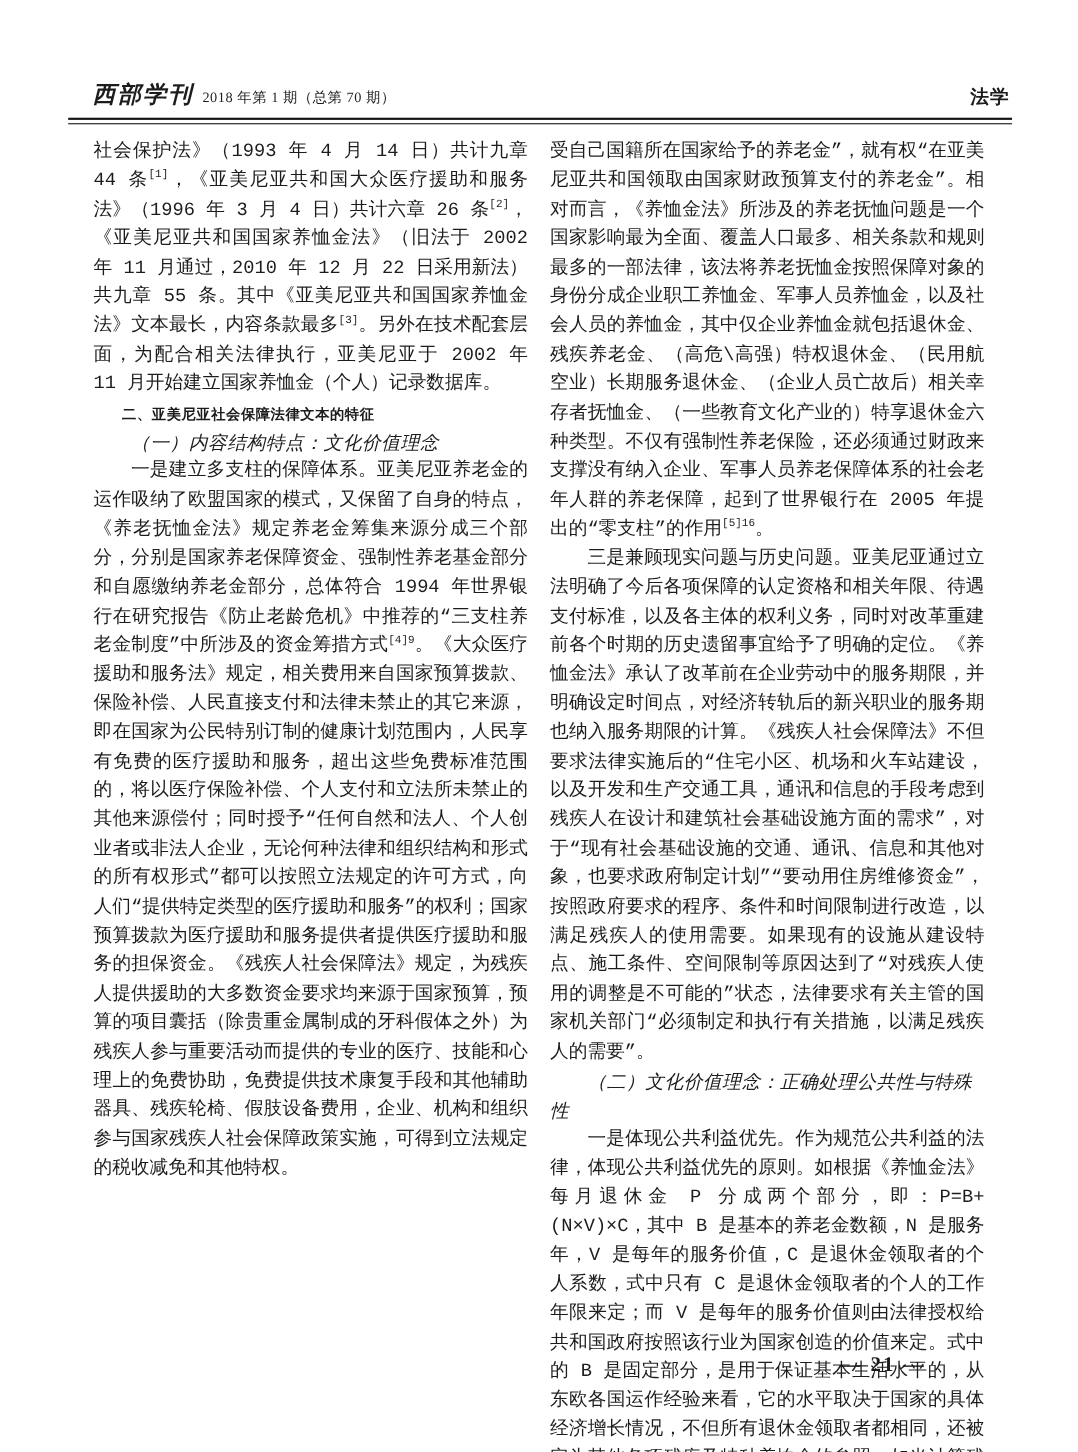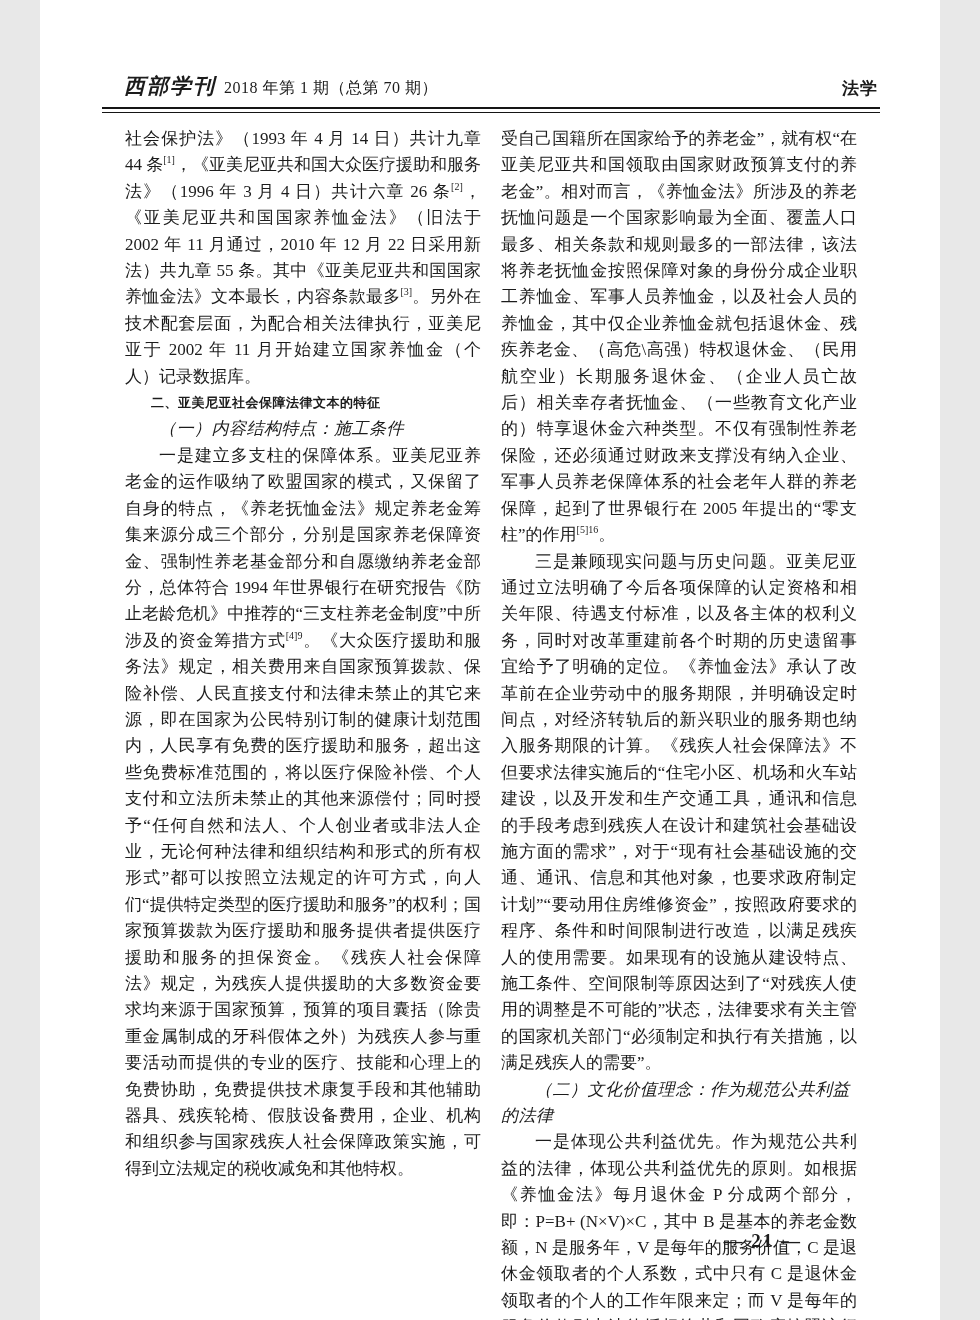--- a/index.html
+++ b/index.html
@@ -1,54 +1,54 @@
 <!DOCTYPE html>
 <html><head>
 <meta charset="utf-8">
 <style>
   html,body{margin:0;padding:0;background:#e8e8e8;}
   .page{
     position:relative;
-    width:900px;height:1320px;
+    width:980px;height:1320px;
     margin:0 auto;
     background:#ffffff;
     box-sizing:border-box;
     padding:72px 60px 0 62px;
     font-family:"Liberation Serif", serif;
     color:#1c1c1c;
     overflow:hidden;
   }
   .header-row{
     display:flex;justify-content:space-between;align-items:flex-end;
     padding:0 2px 0 22px;
   }
   .header-left{display:flex;align-items:baseline;}
   .journal-name{
     font-family:"DejaVu Serif", serif;
     font-weight:700;font-style:italic;
     font-size:21px;letter-spacing:2px;
   }
-  .issue-info{font-size:16px;margin-left:8px;letter-spacing:0.5px;}
+  .issue-info{font-size:13px;margin-left:8px;letter-spacing:0.5px;}
   .section-label{font-size:17px;font-weight:700;letter-spacing:1px;}
   .double-rule{
     margin-top:7px;height:3px;
     border-top:2px solid #151515;
     border-bottom:1px solid #151515;
   }
   .columns{
     display:flex;gap:20px;
     margin-top:13px;
     padding:0 23px;
   }
   .col{width:395px;box-sizing:border-box;}
   .col p{margin:0;}
   .para{
     font-size:17px;line-height:26.4px;
     text-align:justify;
-    font-family:Liberation Serif, serif;
+    font-family:Liberation Mono, monospace;
   }
   .para.indent{text-indent:2em;}
   .heading-bold{
     font-family:"Liberation Sans", sans-serif;
     font-weight:700;
     font-size:13px;line-height:26.4px;
     text-indent:2em;
     letter-spacing:0.5px;
   }
   .heading-italic{
@@ -82,26 +82,26 @@
     </div>
     <span class="section-label">法学</span>
   </div>
 
   <div class="double-rule"></div>
 
   <div class="columns">
     <div class="col">
         <p class="para">社会保护法》（1993 年 4 月 14 日）共计九章 44 条<sup>[1]</sup>，《亚美尼亚共和国大众医疗援助和服务法》（1996 年 3 月 4 日）共计六章 26 条<sup>[2]</sup>，《亚美尼亚共和国国家养恤金法》（旧法于 2002 年 11 月通过，2010 年 12 月 22 日采用新法）共九章 55 条。其中《亚美尼亚共和国国家养恤金法》文本最长，内容条款最多<sup>[3]</sup>。另外在技术配套层面，为配合相关法律执行，亚美尼亚于 2002 年 11 月开始建立国家养恤金（个人）记录数据库。</p>
         <p class="heading-bold">二、亚美尼亚社会保障法律文本的特征</p>
-        <p class="heading-italic">（一）内容结构特点：施工条件</p>
+        <p class="heading-italic">（一）内容结构特点：文化价值理念</p>
         <p class="para indent">一是建立多支柱的保障体系。亚美尼亚养老金的运作吸纳了欧盟国家的模式，又保留了自身的特点，《养老抚恤金法》规定养老金筹集来源分成三个部分，分别是国家养老保障资金、强制性养老基金部分和自愿缴纳养老金部分，总体符合 1994 年世界银行在研究报告《防止老龄危机》中推荐的“三支柱养老金制度”中所涉及的资金筹措方式<sup>[4]9</sup>。《大众医疗援助和服务法》规定，相关费用来自国家预算拨款、保险补偿、人民直接支付和法律未禁止的其它来源，即在国家为公民特别订制的健康计划范围内，人民享有免费的医疗援助和服务，超出这些免费标准范围的，将以医疗保险补偿、个人支付和立法所未禁止的其他来源偿付；同时授予“任何自然和法人、个人创业者或非法人企业，无论何种法律和组织结构和形式的所有权形式”都可以按照立法规定的许可方式，向人们“提供特定类型的医疗援助和服务”的权利；国家预算拨款为医疗援助和服务提供者提供医疗援助和服务的担保资金。《残疾人社会保障法》规定，为残疾人提供援助的大多数资金要求均来源于国家预算，预算的项目囊括（除贵重金属制成的牙科假体之外）为残疾人参与重要活动而提供的专业的医疗、技能和心理上的免费协助，免费提供技术康复手段和其他辅助器具、残疾轮椅、假肢设备费用，企业、机构和组织参与国家残疾人社会保障政策实施，可得到立法规定的税收减免和其他特权。</p>
       </div>
     <div class="col">
         <p class="para">受自己国籍所在国家给予的养老金”，就有权“在亚美尼亚共和国领取由国家财政预算支付的养老金”。相对而言，《养恤金法》所涉及的养老抚恤问题是一个国家影响最为全面、覆盖人口最多、相关条款和规则最多的一部法律，该法将养老抚恤金按照保障对象的身份分成企业职工养恤金、军事人员养恤金，以及社会人员的养恤金，其中仅企业养恤金就包括退休金、残疾养老金、（高危\高强）特权退休金、（民用航空业）长期服务退休金、（企业人员亡故后）相关幸存者抚恤金、（一些教育文化产业的）特享退休金六种类型。不仅有强制性养老保险，还必须通过财政来支撑没有纳入企业、军事人员养老保障体系的社会老年人群的养老保障，起到了世界银行在 2005 年提出的“零支柱”的作用<sup>[5]16</sup>。</p>
         <p class="para indent">三是兼顾现实问题与历史问题。亚美尼亚通过立法明确了今后各项保障的认定资格和相关年限、待遇支付标准，以及各主体的权利义务，同时对改革重建前各个时期的历史遗留事宜给予了明确的定位。《养恤金法》承认了改革前在企业劳动中的服务期限，并明确设定时间点，对经济转轨后的新兴职业的服务期也纳入服务期限的计算。《残疾人社会保障法》不但要求法律实施后的“住宅小区、机场和火车站建设，以及开发和生产交通工具，通讯和信息的手段考虑到残疾人在设计和建筑社会基础设施方面的需求”，对于“现有社会基础设施的交通、通讯、信息和其他对象，也要求政府制定计划”“要动用住房维修资金”，按照政府要求的程序、条件和时间限制进行改造，以满足残疾人的使用需要。如果现有的设施从建设特点、施工条件、空间限制等原因达到了“对残疾人使用的调整是不可能的”状态，法律要求有关主管的国家机关部门“必须制定和执行有关措施，以满足残疾人的需要”。</p>
-        <p class="heading-italic">（二）文化价值理念：作为规范公共利益的法律</p>
+        <p class="heading-italic">（二）文化价值理念：正确处理公共性与特殊性</p>
         <p class="para indent">一是体现公共利益优先。作为规范公共利益的法律，体现公共利益优先的原则。如根据《养恤金法》每月退休金 P 分成两个部分，即：P=B+ (N×V)×C，其中 B 是基本的养老金数额，N 是服务年，V 是每年的服务价值，C 是退休金领取者的个人系数，式中只有 C 是退休金领取者的个人的工作年限来定；而 V 是每年的服务价值则由法律授权给共和国政府按照该行业为国家创造的价值来定。式中的 B 是固定部分，是用于保证基本生活水平的，从东欧各国运作经验来看，它的水平取决于国家的具体经济增长情况，不但所有退休金领取者都相同，还被定为其他各项残疾及特种养恤金的参照。如当计算残疾劳</p>
       </div>
   </div>
 
   <div class="page-footer">— 21 —</div>
 
 </div>
 
 </body></html>

